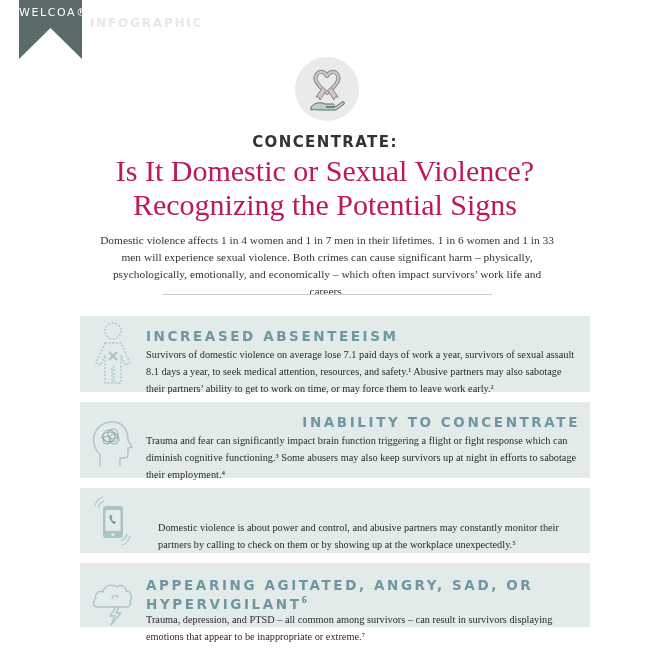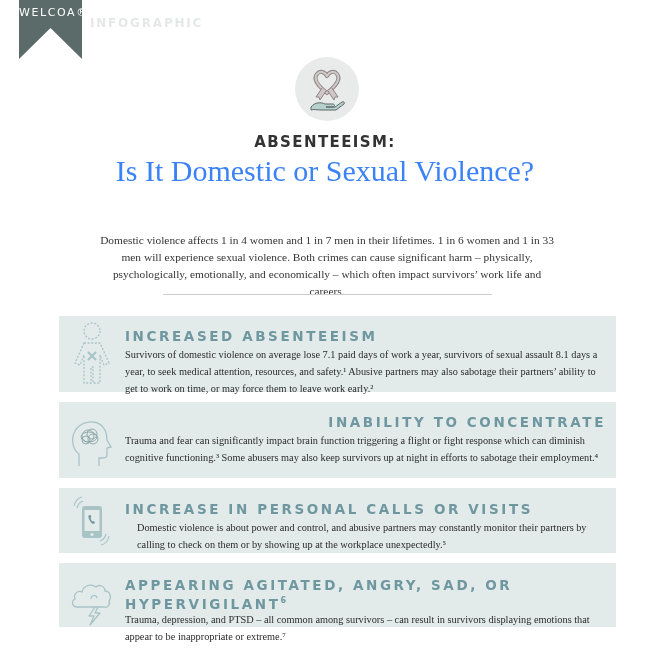--- a/index.html
+++ b/index.html
@@ -7,27 +7,27 @@
 
   .ribbon { position:absolute; left:19px; top:0; width:63px; height:59px; }
   .ribbon svg { display:block; }
   .ribbon-text { position:absolute; left:0; top:6px; width:63px; text-align:center; color:#ffffff; font-family:"DejaVu Sans", sans-serif; font-size:11px; letter-spacing:1.6px; }
   .top-label { position:absolute; left:90px; top:16px; font-family:"DejaVu Sans", sans-serif; font-size:12px; letter-spacing:1.8px; color:#e6e8e8; font-weight:bold; }
 
   .hero-icon { position:absolute; left:295px; top:57px; width:64px; height:64px; border-radius:50%; background:#e9ebeb; }
   .hero-icon svg { position:absolute; left:0; top:0; }
 
   .kicker { position:absolute; left:0; width:650px; top:133px; text-align:center; font-family:"DejaVu Sans", sans-serif; font-weight:bold; font-size:15px; letter-spacing:1.4px; color:#333333; }
-  .title { position:absolute; left:0; width:650px; top:154px; text-align:center; font-family:"Liberation Serif", serif; font-size:30px; line-height:34px; color:#3b82f6; }
+  .title { position:absolute; left:0; width:650px; top:154px; text-align:center; font-family:"Liberation Serif", serif; font-size:30px; line-height:34px; color:#be185d; }
 
   .intro { position:absolute; left:95px; width:464px; top:232px; text-align:center; font-family:"Liberation Serif", serif; font-size:11.4px; line-height:17px; color:#333333; }
 
   .divider { position:absolute; left:163px; top:294px; width:329px; height:1px; background:#cccccc; }
 
-  .card { position:absolute; left:59px; width:510px; background:#e2eaea;padding-left:47px; }
+  .card { position:absolute; left:80px; width:510px; background:#e2eaea; }
   .card .icon { position:absolute; left:10px; }
   .card .heading { position:absolute; left:66px; right:10px; font-family:"DejaVu Sans", sans-serif; font-weight:bold; font-size:13.5px; letter-spacing:2.6px; color:#6f97a0; line-height:16px; }
   .card .heading sup { font-size:8px; letter-spacing:0; }
   .card .body { position:absolute; left:66px; right:10px; font-family:Liberation Serif, serif; font-size:10.3px; line-height:17px; color:#2a2a2a; }
 
   #card1 { top:316px; height:76px; }
   #card2 { top:402px; height:76px; }
   #card3 { top:488px; height:65px; }
   #card4 { top:563px; height:64px; }
 </style>
@@ -45,23 +45,24 @@
 <div class="hero-icon">
   <svg width="64" height="64" viewBox="0 0 64 64">
     <path d="M32 36 C22 28 18 22 22 17 C25 13 30 15 32 19 C34 15 39 13 42 17 C46 22 42 28 32 36 Z" fill="none" stroke="#8a8384" stroke-width="4" stroke-linejoin="round"></path>
     <path d="M32 36 C22 28 18 22 22 17 C25 13 30 15 32 19 C34 15 39 13 42 17 C46 22 42 28 32 36 Z" fill="none" stroke="#cfc7c8" stroke-width="2.2" stroke-linejoin="round"></path>
     <path d="M27 31 L21 40 L24 40 L25 43 L31 34" fill="#cfc7c8" stroke="#8a8384" stroke-width="1"></path>
     <path d="M37 31 L43 40 L40 40 L39 43 L33 34" fill="#cfc7c8" stroke="#8a8384" stroke-width="1"></path>
     <path d="M16 50 C20 45 26 45 30 47 L38 47 C40 47 40 50 38 50 L31 50 L40 50 L47 45 C49 44 50 46 49 47 L41 53 L26 53 C22 53 19 52 16 53 Z" fill="#b8d0cd" stroke="#5a6b69" stroke-width="1"></path>
   </svg>
 </div>
 
-<div class="kicker">ABSENTEEISM:</div>
+<div class="kicker">CONCENTRATE:</div>
 <div class="title">
   <div>Is It Domestic or Sexual Violence?</div>
+  <div>Recognizing the Potential Signs</div>
 </div>
 <div class="intro">Domestic violence affects 1 in 4 women and 1 in 7 men in their lifetimes. 1 in 6 women and 1 in 33 men will experience sexual violence. Both crimes can cause significant harm – physically, psychologically, emotionally, and economically – which often impact survivors’ work life and careers.</div>
 <div class="divider"></div>
 
 <div class="card" id="card1">
   <div class="icon" style="top:5px;">
     <svg width="46" height="66" viewBox="0 0 46 66">
       <g fill="none" stroke="#a9c4c7" stroke-width="1.3" stroke-dasharray="2 1.6">
         <circle cx="23" cy="10" r="8"></circle>
         <path d="M15 22 L31 22 L40 42 L35 44 L31 34 L31 62 L24 62 L24 46 L22 46 L22 62 L15 62 L15 34 L11 44 L6 42 Z"></path>
@@ -94,21 +95,20 @@
   <div class="icon" style="top:8px;">
     <svg width="46" height="52" viewBox="0 0 46 52">
       <path d="M8 12 C9 8 11 6 14 5 M5 10 C6 5 9 2 13 1" fill="none" stroke="#a9c4c7" stroke-width="1.2"></path>
       <path d="M37 38 C36 42 34 44 31 45 M40 40 C39 45 36 48 32 49" fill="none" stroke="#a9c4c7" stroke-width="1.2"></path>
       <rect x="13" y="10" width="20" height="32" rx="3" fill="#a9c4c7"></rect>
       <rect x="15.5" y="14" width="15" height="21" fill="#e2eaea"></rect>
       <circle cx="23" cy="38.5" r="1.6" fill="#e2eaea"></circle>
       <path d="M19.5 19.5 C19 22 21 26 24 28 L26 27 L25 25 L23.5 25.5 C22.5 24.5 21.5 23 21.5 21.5 L22.5 21 L21.5 19 Z" fill="#6f97a0"></path>
     </svg>
   </div>
-  <div class="heading" style="top:13px;">INCREASE IN PERSONAL CALLS OR VISITS</div>
   <div class="body" style="top:31px;margin-left:12px;">Domestic violence is about power and control, and abusive partners may constantly monitor their partners by calling to check on them or by showing up at the workplace unexpectedly.⁵</div>
 </div>
 
 <div class="card" id="card4">
   <div class="icon" style="top:14px;">
     <svg width="46" height="52" viewBox="0 0 46 52">
       <path d="M8 30 C3 30 2 24 6 22 C4 17 9 13 13 15 C14 9 22 6 27 10 C30 7 36 9 36 14 C41 14 43 20 40 24 C42 28 38 31 35 30 Z" fill="none" stroke="#a9c4c7" stroke-width="1.3"></path>
       <path d="M22 22 C22 18 27 17 28 21" fill="none" stroke="#a9c4c7" stroke-width="1.2"></path>
       <path d="M26 30 L20 39 L25 39 L21 48 L31 36 L26 36 L29 30" fill="none" stroke="#a9c4c7" stroke-width="1.3" stroke-linejoin="round"></path>
     </svg>

